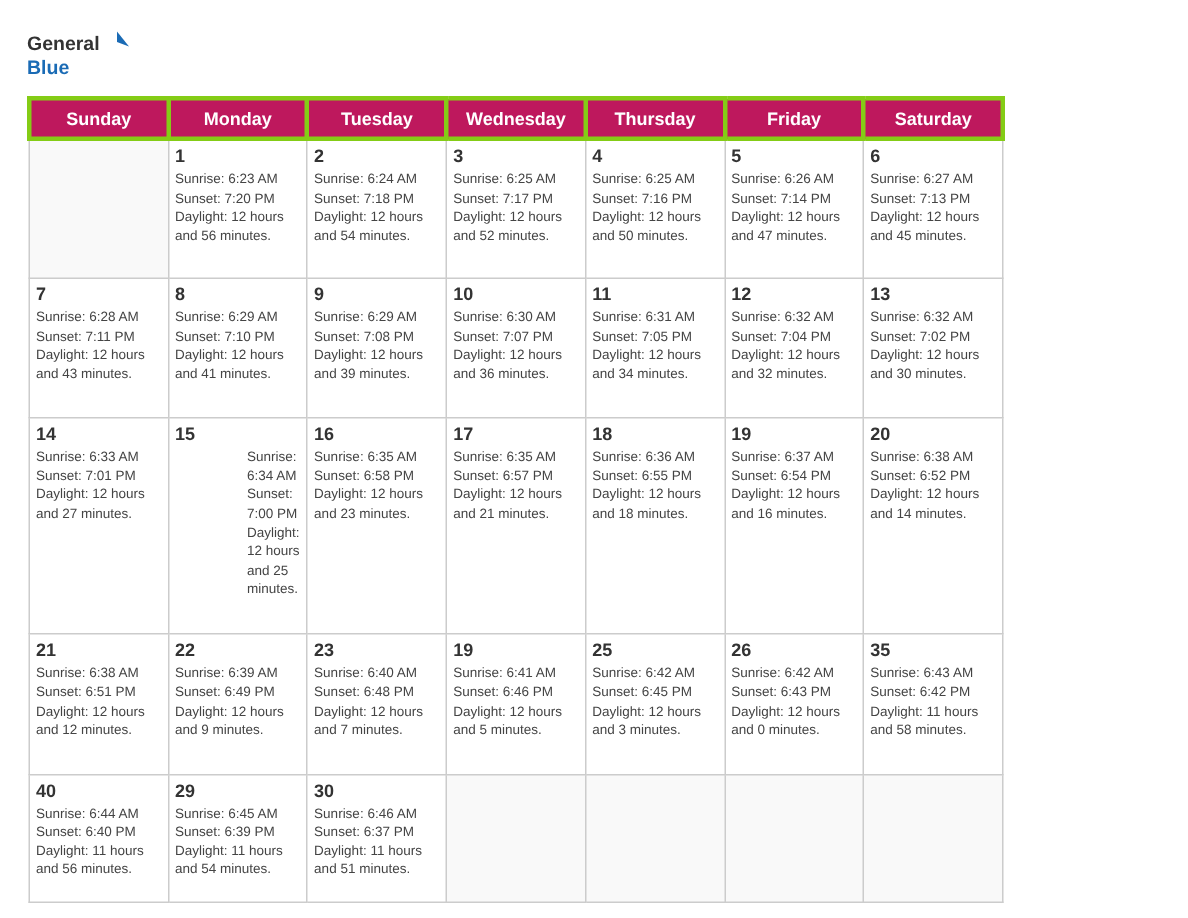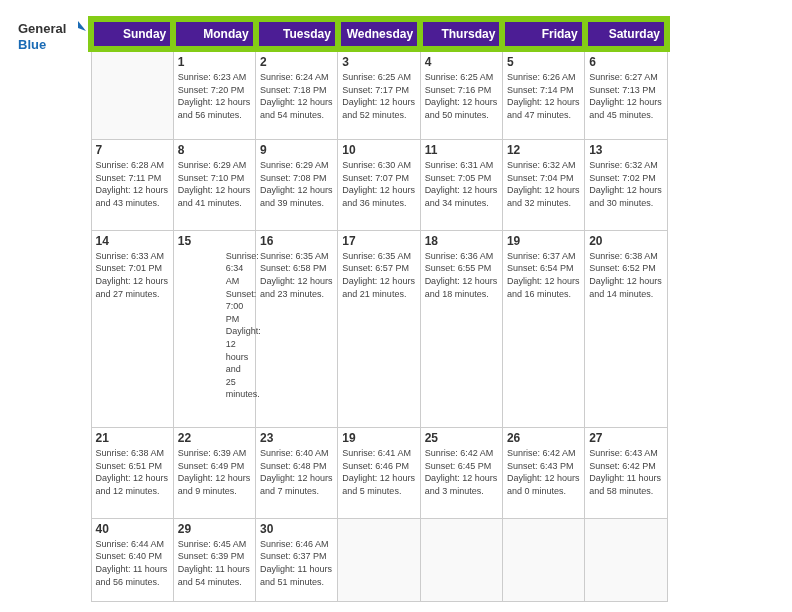--- a/index.html
+++ b/index.html
@@ -8,21 +8,21 @@
       background: #fff;
       width: 792px;
       height: 612px;
       overflow: hidden;
     }
     .page {
       width: 688px;
       height: 612px;
       padding: 16px 18px 10px 18px;
       display: flex;
-      flex-direction: row;
+      flex-direction: column;
     }
     .header {
       display: flex;
       align-items: flex-start;
       justify-content: space-between;
       margin-bottom: 8px;
     }
     .logo {
       display: flex;
       align-items: center;
@@ -41,27 +41,27 @@
       color: #555;
     }
     .calendar {
       flex: 1;
       border: 1px solid #ccc;
       border-collapse: collapse;
       width: 100%;
       table-layout: fixed;
     }
     .calendar th {
-      background-color: #4c1d95;
+      background-color: #be185d;
       color: #fff;
       font-size: 12px;
       font-weight: bold;
       padding: 5px 4px;
-      text-align: right;
-      border: 6px solid #84cc16;
+      text-align: center;
+      border: 3px solid #84cc16;
     }
     .calendar td {
       border: 1px solid #ccc;
       vertical-align: top;
       padding: 3px 4px;
       font-size: 9.5px;
       color: #333;
       height: 80px;
     }
     .calendar td.empty {
@@ -297,21 +297,21 @@
 and 3 minutes.</div>
           </td>
           <td>
             <span class="day-num">26</span>
             <div class="day-info" style="white-space: pre-line;">Sunrise: 6:42 AM
 Sunset: 6:43 PM
 Daylight: 12 hours
 and 0 minutes.</div>
           </td>
           <td>
-            <span class="day-num">27</span>
+            <span class="day-num">35</span>
             <div class="day-info" style="white-space: pre-line;">Sunrise: 6:43 AM
 Sunset: 6:42 PM
 Daylight: 11 hours
 and 58 minutes.</div>
           </td>
         </tr>
         <tr>
           <td>
             <span class="day-num">40</span>
             <div class="day-info" style="white-space: pre-line;">Sunrise: 6:44 AM

